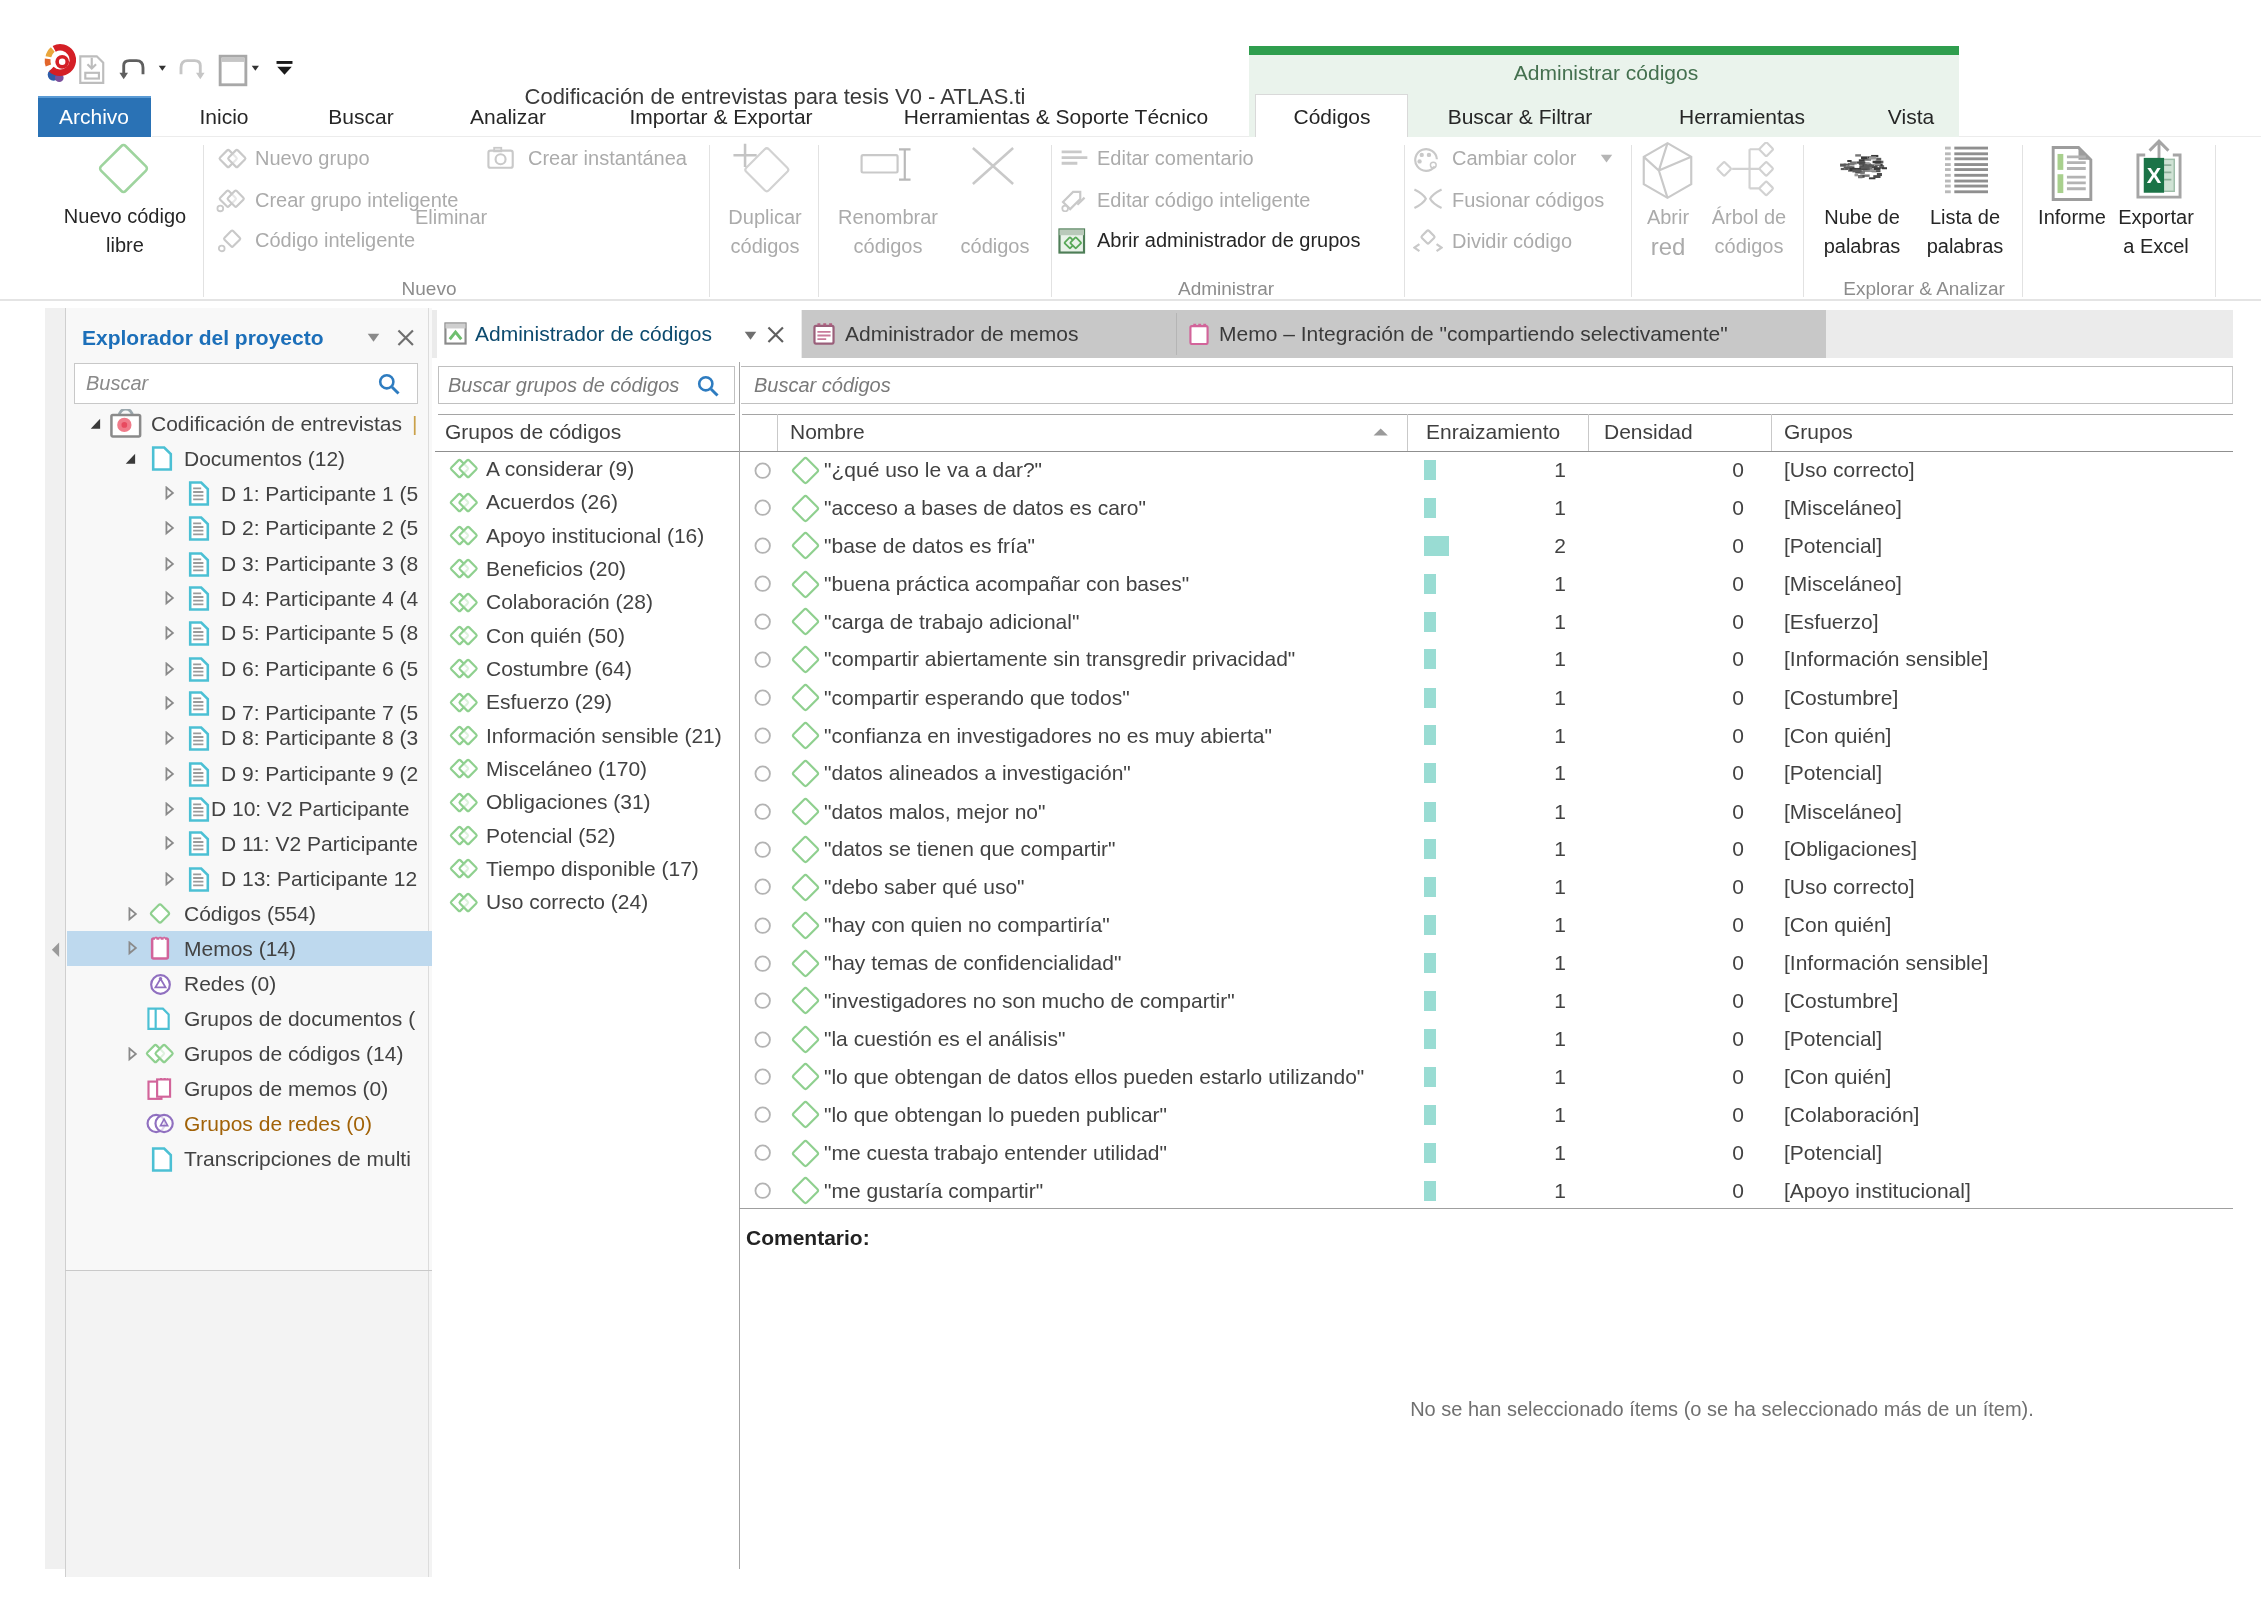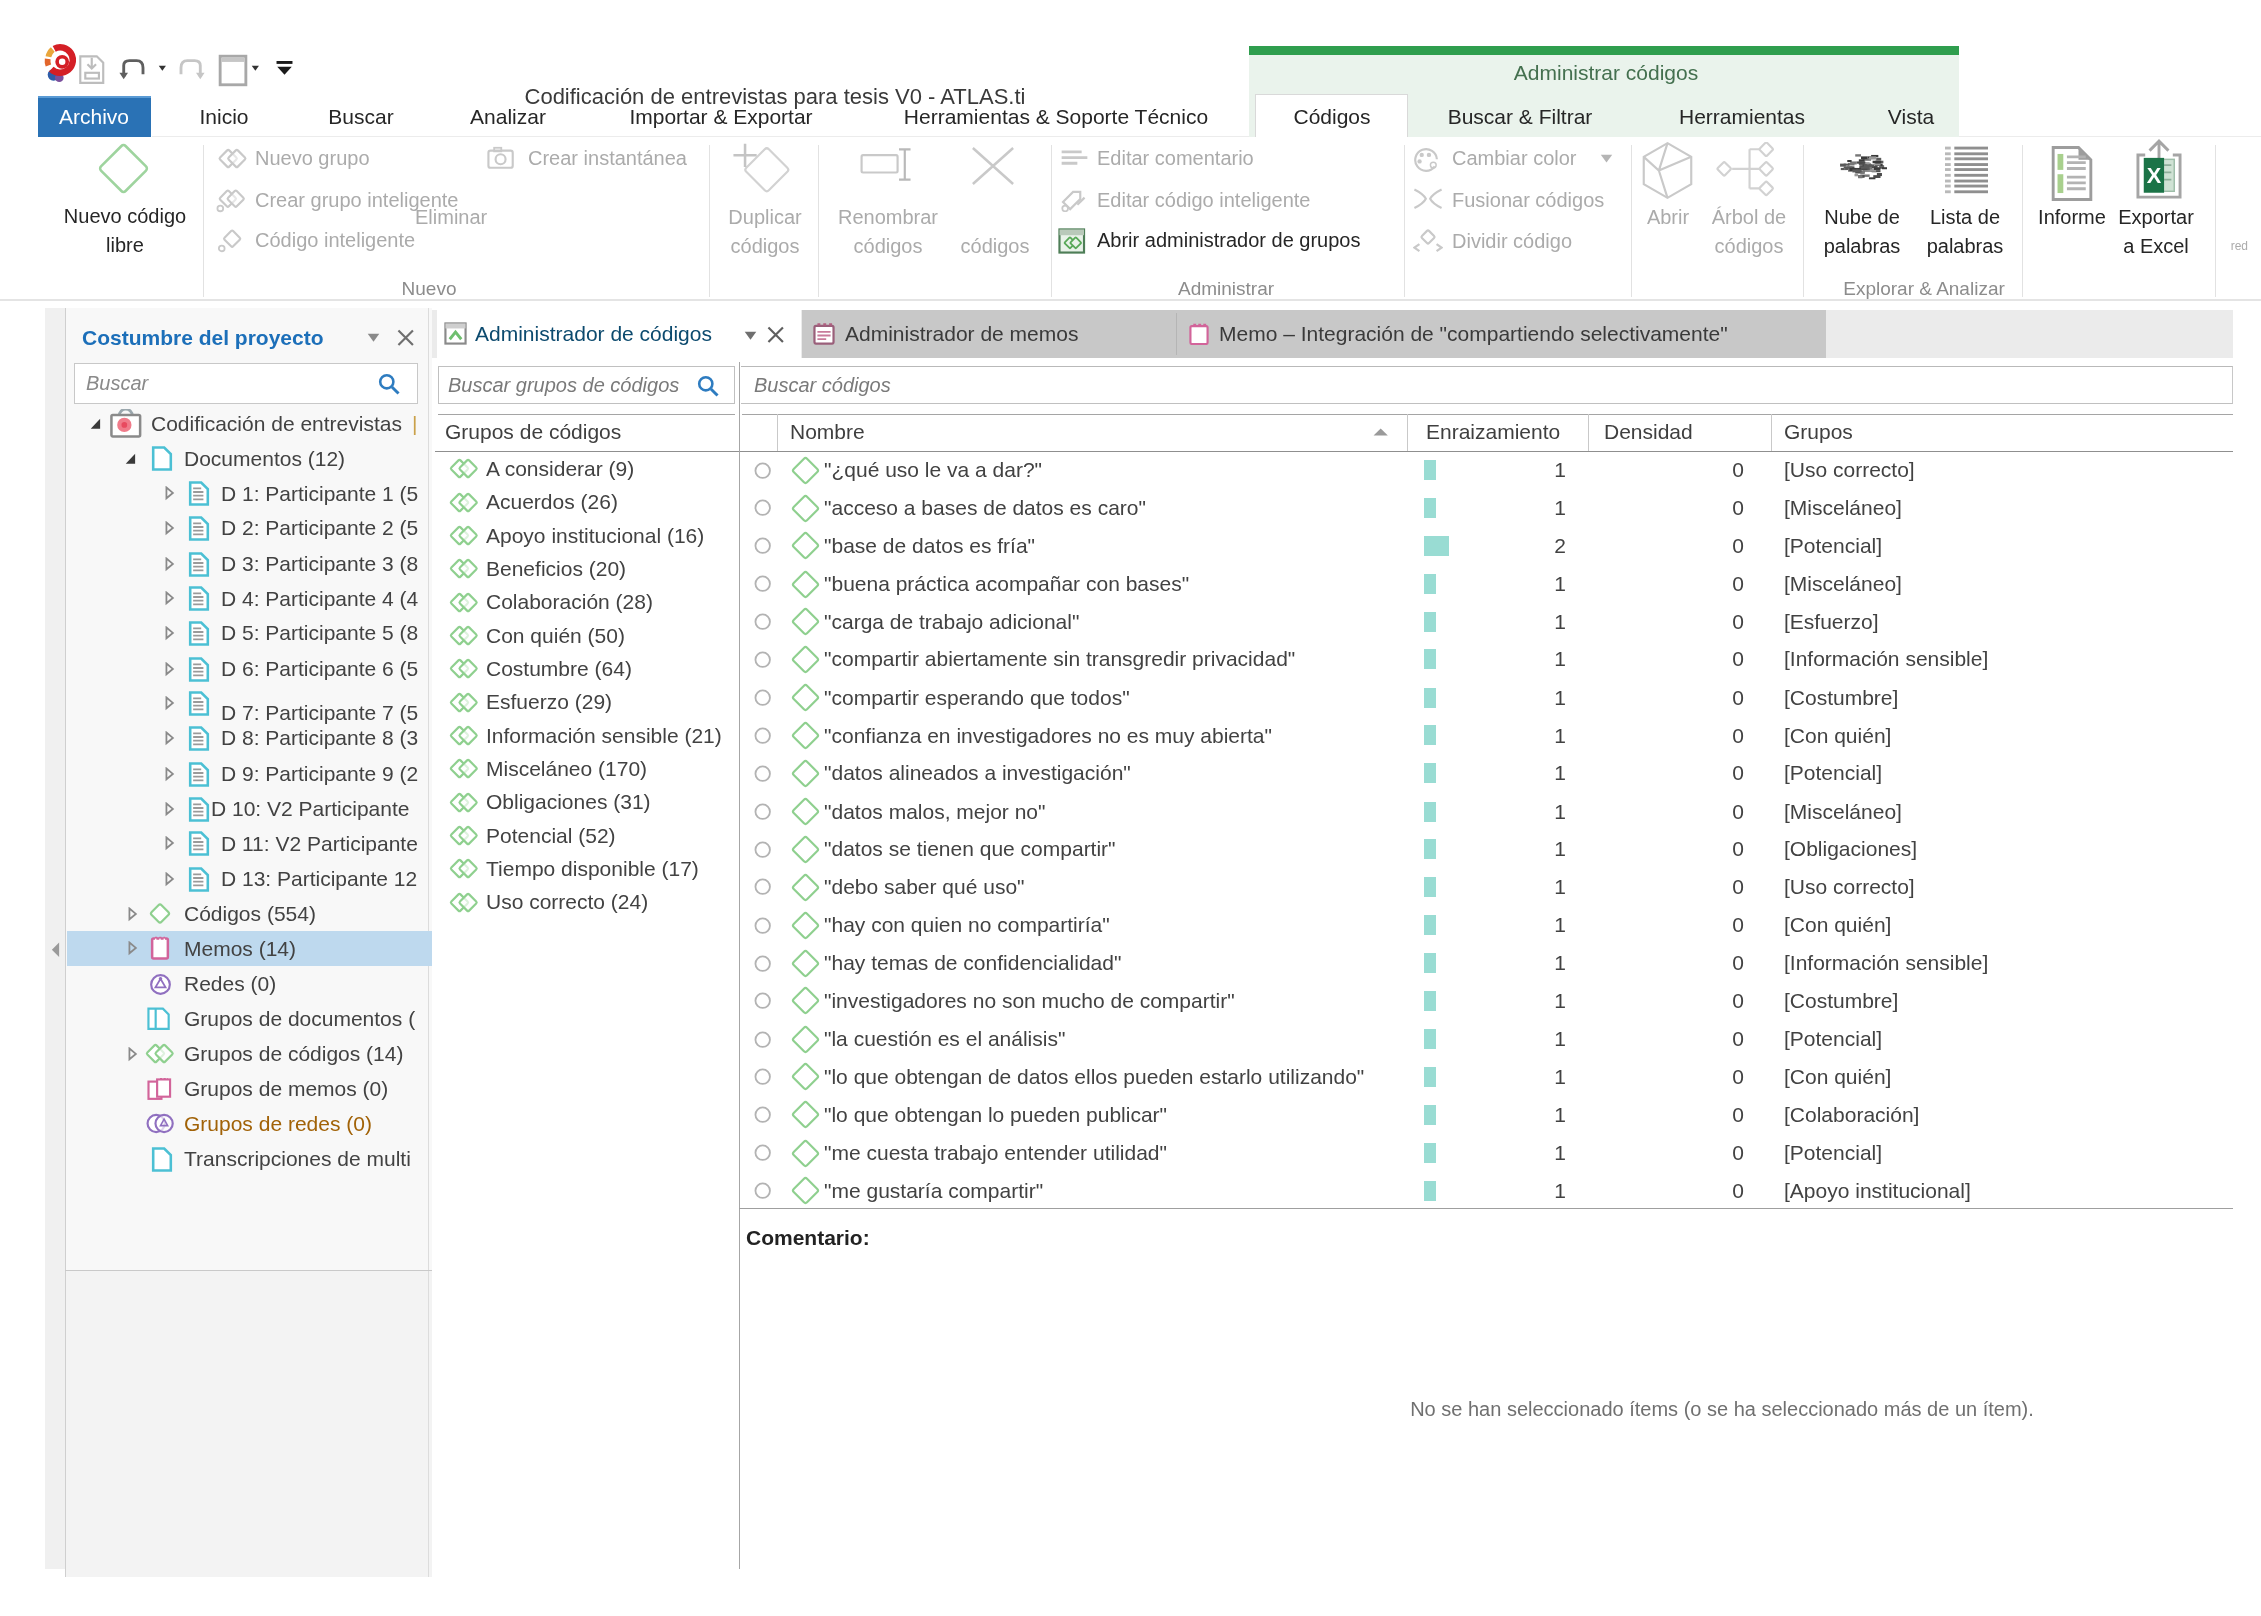--- a/index.html
+++ b/index.html
@@ -146,21 +146,21 @@
 <path d="M 33 22 L 40 27 L 33 32" fill="none" stroke="#c9c9c9" stroke-width="3"></path>
 </svg>
 <div style="position:absolute;top:229px;font-size:20px;color:#ababab;font-weight:normal;font-style:normal;line-height:25px;white-space:nowrap;left:1452px;">Dividir código</div>
 <div style="position:absolute;top:277px;font-size:19px;color:#8c8c8c;font-weight:normal;font-style:normal;line-height:23px;white-space:nowrap;left:646px;width:1160px;text-align:center;">Administrar</div>
 <div style="position:absolute;left:1631px;top:145px;width:1.4px;height:152px;background:#e2e2e2;"></div>
 <svg style="position:absolute;left:1640px;top:141px;" width="55" height="59" viewBox="0 0 76 82">
 <path d="M 38 3 L 71 22 L 71 60 L 38 79 L 5 60 L 5 22 Z" fill="none" stroke="#c9c9c9" stroke-width="3"></path>
 <path d="M 38 3 L 26 41 L 5 22 M 26 41 L 71 22 M 26 41 L 38 79" fill="none" stroke="#c9c9c9" stroke-width="3"></path>
 </svg>
 <div style="position:absolute;top:205px;font-size:20px;color:#ababab;font-weight:normal;font-style:normal;line-height:25px;white-space:nowrap;left:1088px;width:1160px;text-align:center;">Abrir</div>
-<div style="position:absolute;top:234px;font-size:12px;color:#ababab;font-weight:normal;font-style:normal;line-height:25px;white-space:nowrap;left:1088px;width:1160px;text-align:right;">red</div>
+<div style="position:absolute;top:234px;font-size:24px;color:#ababab;font-weight:normal;font-style:normal;line-height:25px;white-space:nowrap;left:1088px;width:1160px;text-align:center;">red</div>
 <svg style="position:absolute;left:1716px;top:142px;" width="70" height="58" viewBox="0 0 96 80">
 <rect x="4" y="30" width="14" height="14" rx="2" fill="none" stroke="#d2d2d2" stroke-width="3" transform="rotate(45 11 37)"></rect>
 <path d="M 22 37 L 46 37 M 46 10 L 46 64 M 46 10 L 60 10 M 46 37 L 60 37 M 46 64 L 60 64" fill="none" stroke="#d2d2d2" stroke-width="3"></path>
 <rect x="62" y="3" width="14" height="14" rx="2" fill="none" stroke="#d2d2d2" stroke-width="3" transform="rotate(45 69 10)"></rect>
 <rect x="62" y="30" width="14" height="14" rx="2" fill="none" stroke="#d2d2d2" stroke-width="3" transform="rotate(45 69 37)"></rect>
 <rect x="62" y="57" width="14" height="14" rx="2" fill="none" stroke="#d2d2d2" stroke-width="3" transform="rotate(45 69 64)"></rect>
 </svg>
 <div style="position:absolute;top:205px;font-size:20px;color:#ababab;font-weight:normal;font-style:normal;line-height:25px;white-space:nowrap;left:1169px;width:1160px;text-align:center;">Árbol de</div>
 <div style="position:absolute;top:234px;font-size:20px;color:#ababab;font-weight:normal;font-style:normal;line-height:25px;white-space:nowrap;left:1169px;width:1160px;text-align:center;">códigos</div>
 <div style="position:absolute;left:1803px;top:145px;width:1.4px;height:152px;background:#e2e2e2;"></div>
@@ -285,21 +285,21 @@
 <div style="position:absolute;left:2215px;top:145px;width:1.4px;height:152px;background:#e2e2e2;"></div>
 <div style="position:absolute;left:45px;top:308px;width:20px;height:1261px;background:#f0f0f0;"></div>
 <svg style="position:absolute;left:49px;top:941px;" width="11.6" height="17.4" viewBox="0 0 16 24">
     <path d="M 14 2 L 4 12 L 14 22 Z" fill="#9a9a9a"></path>
   </svg>
 <div style="position:absolute;left:65px;top:308px;width:367px;height:962px;background:#f8f8f8;"></div>
 <div style="position:absolute;left:65px;top:1270px;width:367px;height:307px;background:#f3f3f3;"></div>
 <div style="position:absolute;left:65px;top:308px;width:1.4px;height:1269px;background:#cfcfcf;"></div>
 <div style="position:absolute;left:428px;top:308px;width:1.4px;height:1269px;background:#dcdcdc;"></div>
 <div style="position:absolute;left:65px;top:1270px;width:367px;height:1.4px;background:#c9c9c9;"></div>
-<div style="position:absolute;top:325px;font-size:21px;color:#1c6fb9;font-weight:bold;font-style:normal;line-height:26px;white-space:nowrap;left:82px;">Costumbre del proyecto</div>
+<div style="position:absolute;top:325px;font-size:21px;color:#1c6fb9;font-weight:bold;font-style:normal;line-height:26px;white-space:nowrap;left:82px;">Explorador del proyecto</div>
 <svg style="position:absolute;left:367px;top:333px;" width="13" height="9.4" viewBox="0 0 18 13">
     <path d="M 1 1 L 17 1 L 9 12 Z" fill="#8a8a8a"></path>
   </svg>
 <svg style="position:absolute;left:397px;top:329px;" width="17.4" height="17.4" viewBox="0 0 24 24">
     <path d="M 2 2 L 22 22 M 22 2 L 2 22" stroke="#6f6f6f" stroke-width="3"></path>
   </svg>
 <div style="position:absolute;left:74px;top:363px;width:344px;height:41px;background:#fff;border:1.4px solid #c8c8c8;box-sizing:border-box;"></div>
 <div style="position:absolute;top:371px;font-size:20px;color:#8a8a8a;font-weight:normal;font-style:italic;line-height:25px;white-space:nowrap;left:86px;">Buscar</div>
 <svg style="position:absolute;left:378px;top:373px;" width="22" height="22" viewBox="0 0 30 30">
     <circle cx="12" cy="12" r="9" fill="none" stroke="#2e7cc0" stroke-width="3.5"></circle>

